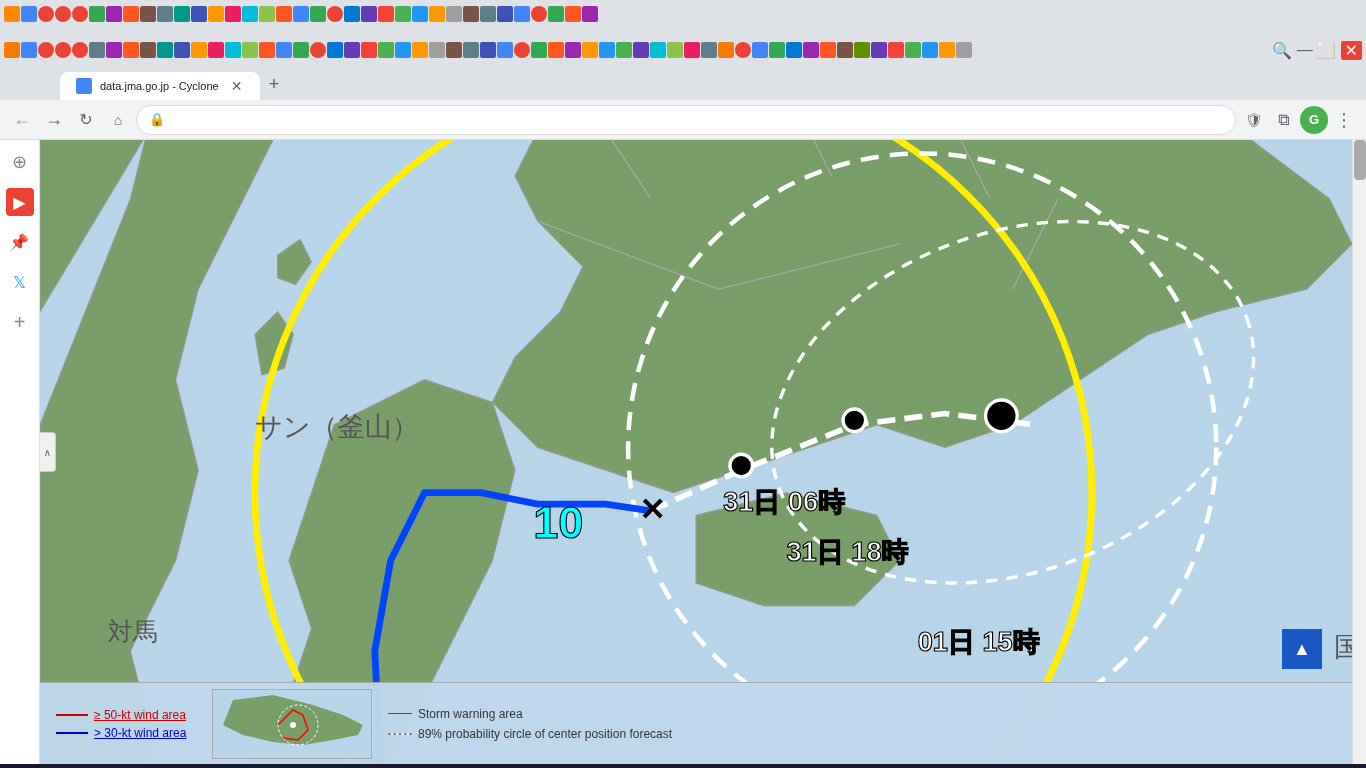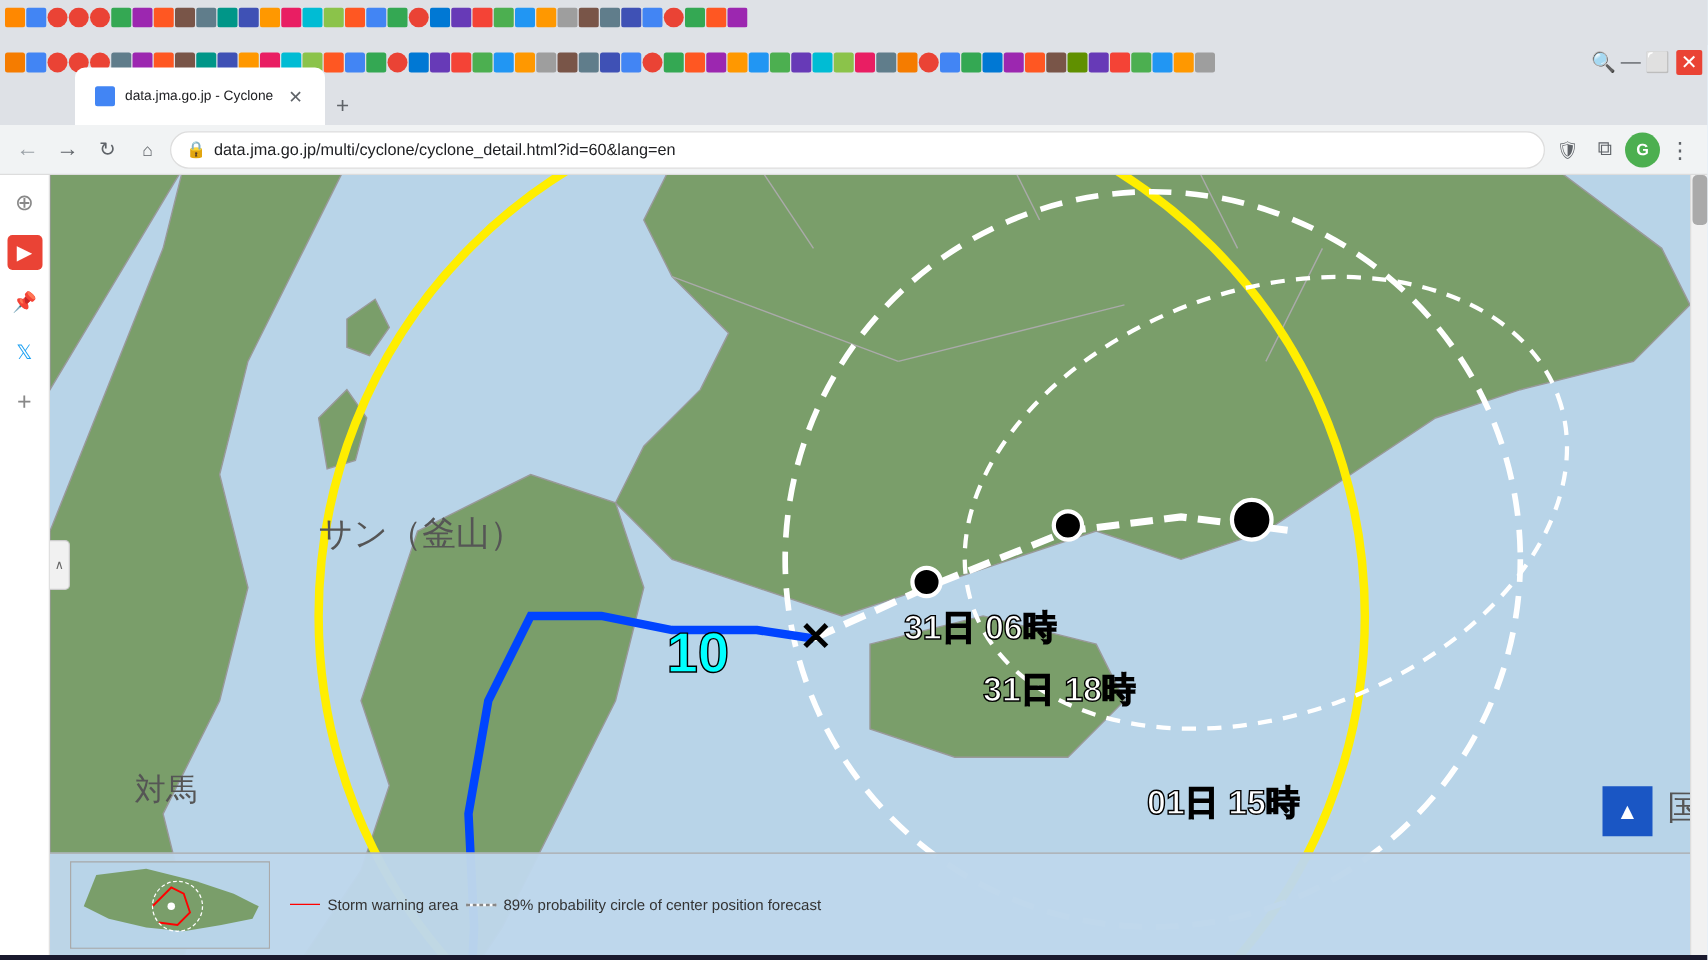--- a/index.html
+++ b/index.html
@@ -141,36 +141,35 @@
         <div style="margin-left:auto;display:flex;align-items:center;gap:4px;">
           <span style="font-size:16px;color:#5f6368;cursor:pointer;">🔍</span>
           <span style="font-size:16px;color:#5f6368;cursor:pointer;">—</span>
           <span style="font-size:16px;color:#5f6368;cursor:pointer;">⬜</span>
           <span style="font-size:16px;color:#5f6368;cursor:pointer;background:#ea4335;color:#fff;padding:0 4px;border-radius:2px;">✕</span>
         </div>
       </div>
     </div>
 
     <div style="height:36px;background:#dee1e6;display:flex;align-items:flex-end;padding:0 60px 0 60px;">
-      <div style="height:46px;background:#fff;border-radius:8px 8px 0 0;padding:0 16px;display:flex;align-items:center;gap:8px;font-size:12px;color:#202124;min-width:200px;">
+      <div style="height:28px;background:#fff;border-radius:8px 8px 0 0;padding:0 16px;display:flex;align-items:center;gap:8px;font-size:12px;color:#202124;min-width:200px;">
         <div style="width:16px;height:16px;background:#4285f4;border-radius:2px;flex-shrink:0;"></div>
         <span style="overflow:hidden;text-overflow:ellipsis;white-space:nowrap;max-width:160px;font-size:11px;">data.jma.go.jp - Cyclone</span>
         <span style="font-size:14px;color:#5f6368;margin-left:4px;">✕</span>
       </div>
       <div style="width:28px;height:28px;display:flex;align-items:center;justify-content:center;font-size:18px;color:#5f6368;cursor:pointer;margin-bottom:2px;">+</div>
     </div>
 
     <div style="height:40px;background:#f1f3f4;display:flex;align-items:center;padding:0 8px;gap:4px;border-bottom:1px solid #ddd;">
       <div style="width:28px;height:28px;display:flex;align-items:center;justify-content:center;font-size:18px;color:#9aa0a6;">←</div>
       <div style="width:28px;height:28px;display:flex;align-items:center;justify-content:center;font-size:18px;color:#5f6368;">→</div>
       <div style="width:28px;height:28px;display:flex;align-items:center;justify-content:center;font-size:16px;color:#5f6368;">↻</div>
       <div style="width:28px;height:28px;display:flex;align-items:center;justify-content:center;font-size:14px;color:#5f6368;">⌂</div>
       <div style="flex:1;height:30px;background:#fff;border:1px solid #ddd;border-radius:15px;padding:0 12px;display:flex;align-items:center;gap:6px;">
         <span style="font-size:13px;color:#5f6368;">🔒</span>
-        <span style="font-size:13px;color:#202124;">data.jma.go.jp/multi/cyclone/cyclone_detail.html?id=60&amp;lang=en</span>
       </div>
       <div style="display:flex;align-items:center;gap:2px;">
         <div style="width:28px;height:28px;display:flex;align-items:center;justify-content:center;font-size:14px;color:#5f6368;">🛡</div>
         <div style="width:28px;height:28px;display:flex;align-items:center;justify-content:center;font-size:16px;color:#5f6368;">⧉</div>
         <div style="width:28px;height:28px;display:flex;align-items:center;justify-content:center;font-size:16px;color:#5f6368;background:#4caf50;border-radius:50%;color:#fff;font-size:13px;font-weight:bold;">G</div>
         <div style="width:28px;height:28px;display:flex;align-items:center;justify-content:center;font-size:18px;color:#5f6368;">⋮</div>
       </div>
     </div>
   </div>
 
@@ -261,36 +260,46 @@
       </svg>
 
       <div style="position:absolute;top:50%;left:0;transform:translateY(-50%);width:16px;height:40px;background:#f1f1f1;border:1px solid #ccc;border-left:none;border-radius:0 4px 4px 0;display:flex;align-items:center;justify-content:center;cursor:pointer;z-index:5;">
         <span style="font-size:10px;color:#666;">∧</span>
       </div>
 
       <div style="position:absolute;right:30px;bottom:95px;width:40px;height:40px;background:#1a56c4;color:#fff;font-size:18px;display:flex;align-items:center;justify-content:center;cursor:pointer;z-index:10;">▲</div>
 
       <div style="position:absolute;bottom:0;left:0;right:0;height:82px;background:rgba(190,215,235,0.97);border-top:1px solid #aaa;display:flex;align-items:center;padding:6px 16px;gap:16px;">
 
+        <div style="display:flex;flex-direction:column;gap:4px;min-width:140px;">
+          <div style="display:flex;align-items:center;gap:6px;">
+            <div style="width:32px;height:2px;background:#cc0000;"></div>
+            <span style="font-size:12px;color:#cc0000;text-decoration:underline;">≥ 50-kt wind area</span>
+          </div>
+          <div style="display:flex;align-items:center;gap:6px;">
+            <div style="width:32px;height:2px;background:#0000cc;"></div>
+            <span style="font-size:12px;color:#0000cc;text-decoration:underline;">&gt; 30-kt wind area</span>
+          </div>
+        </div>
 
         <div style="width:160px;height:70px;background:#b0cce0;border:1px solid #aaa;position:relative;overflow:hidden;flex-shrink:0;">
           <svg width="160" height="70" viewBox="0 0 160 70">
 
             <rect width="160" height="70" fill="#b8d4e8"></rect>
             <path d="M 20,10 L 60,5 L 100,15 L 130,25 L 150,35 L 145,45 L 120,50 L 90,55 L 60,52 L 30,45 L 10,35 Z" fill="#7a9e6a"></path>
 
             <polyline points="65,35 80,20 90,25 95,40 85,50 70,48" fill="none" stroke="red" stroke-width="1.5"></polyline>
 
             <circle cx="85" cy="35" r="20" fill="none" stroke="#fff" stroke-width="1" stroke-dasharray="3,2"></circle>
 
             <circle cx="80" cy="35" r="3" fill="#fff"></circle>
           </svg>
         </div>
 
-        <div style="display:flex;flex-direction:row;gap:6px;">
+        <div style="display:flex;flex-direction:column;gap:6px;">
           <div style="display:flex;align-items:center;gap:6px;">
             <div style="width:24px;height:1px;background:red;"></div>
             <span style="font-size:12px;color:#333;">Storm warning area</span>
           </div>
           <div style="display:flex;align-items:center;gap:6px;">
             <div style="width:24px;height:1px;background:#fff;border:1px dashed #888;"></div>
             <span style="font-size:12px;color:#333;">89% probability circle of center position forecast</span>
           </div>
         </div>
       </div>

